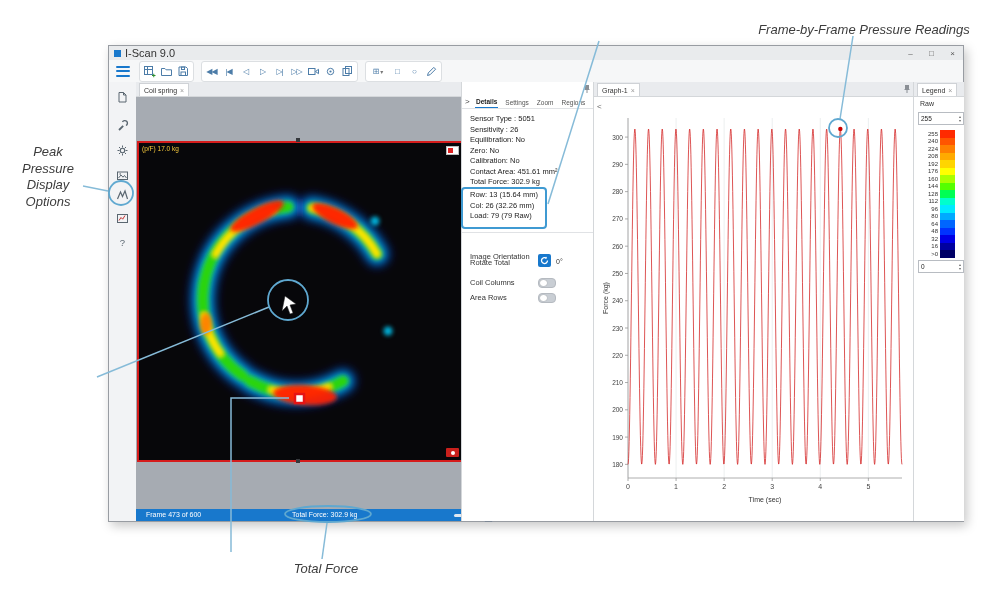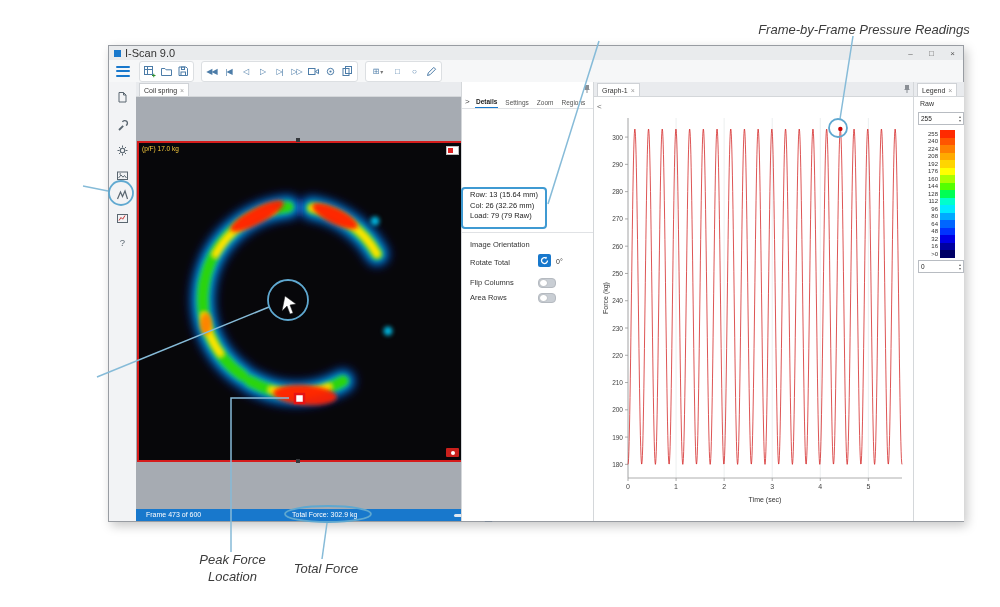--- a/index.html
+++ b/index.html
@@ -100,22 +100,24 @@
     <g fill="none" stroke="#5fa8d0" stroke-width="1.8">
       <circle cx="838" cy="128" r="9"></circle>
       <circle cx="121" cy="193" r="12"></circle>
       <circle cx="288" cy="300" r="20"></circle>
       <ellipse cx="328" cy="514" rx="43" ry="8"></ellipse>
     </g>
     <rect x="462" y="188" width="84" height="40" rx="3" fill="none" stroke="#3f9ad2" stroke-width="2"></rect>
   </svg>
 
   <div class="annot" style="left:738px;top:22px;width:252px">Frame-by-Frame Pressure Readings</div>
-  <div class="annot" style="left:190px;top:552px;width:85px">Peak Force
-Location</div>
+  <div class="annot" style="left:6px;top:144px;width:84px">Peak
+Pressure
+Display
+Options</div>
   <div class="annot" style="left:286px;top:561px;width:80px">Total Force</div>
 
   <div class="window">
 
     <div class="titlebar">
       <span class="app-logo"></span>
       <span class="titlebar-title">I-Scan 9.0</span>
       <span class="win-ctrls">
         <span class="win-ctrl">–</span>
         <span class="win-ctrl">□</span>
@@ -329,36 +331,45 @@
           <path d="M2,1 h4 v4 l1,1 h-6 l1,-1 z" fill="#8a8f95"></path>
           <line x1="4" y1="6" x2="4" y2="9" stroke="#8a8f95" stroke-width="1"></line>
         </svg>
       <div class="dtabs">
         <button class="dtab active">Details</button>
         <button class="dtab">Settings</button>
         <button class="dtab">Zoom</button>
         <button class="dtab">Regions</button>
       </div>
       <div class="dsep" style="top:26px"></div>
+      <div class="info-block" style="top:32px">
+        <div class="info-line">Sensor Type : 5051</div>
+        <div class="info-line">Sensitivity : 26</div>
+        <div class="info-line">Equilibration: No</div>
+        <div class="info-line">Zero: No</div>
+        <div class="info-line">Calibration: No</div>
+        <div class="info-line">Contact Area: 451.61 mm²</div>
+        <div class="info-line">Total Force: 302.9 kg</div>
+      </div>
       <div class="info-block" style="top:108px">
         <div class="info-line">Row: 13 (15.64 mm)</div>
         <div class="info-line">Col: 26 (32.26 mm)</div>
         <div class="info-line">Load: 79 (79 Raw)</div>
       </div>
       <div class="dsep" style="top:150px"></div>
-      <div class="sec-head" style="top:158px">Image Orientation</div>
+      <div class="sec-head" style="top:170px">Image Orientation</div>
       <div class="sec-head" style="top:176px">Rotate Total</div>
       <button class="rot-btn" style="top:172px">
         <svg width="9" height="9" viewBox="0 0 9 9">
             <path d="M7.5,4.5 a3,3 0 1 1 -1,-2.2" fill="none" stroke="#fff" stroke-width="1.3"></path>
             <path d="M6,0.5 l1,1.8 -2,0.3 z" fill="#fff"></path>
           </svg>
       </button>
       <span class="rot-val" style="top:176px">0°</span>
-      <div class="sec-head" style="top:196px">Flip Columns</div>
+      <div class="sec-head" style="top:196px">Coil Columns</div>
       <div class="toggle" style="top:196px"></div>
       <div class="sec-head" style="top:211px">Area Rows</div>
       <div class="toggle" style="top:211px"></div>
     </div>
 
     <div class="panel graph-panel">
       <div class="panel-tabs">
         <div class="tab">
           <span>Graph-1</span>
           <span class="tab-close">×</span>

